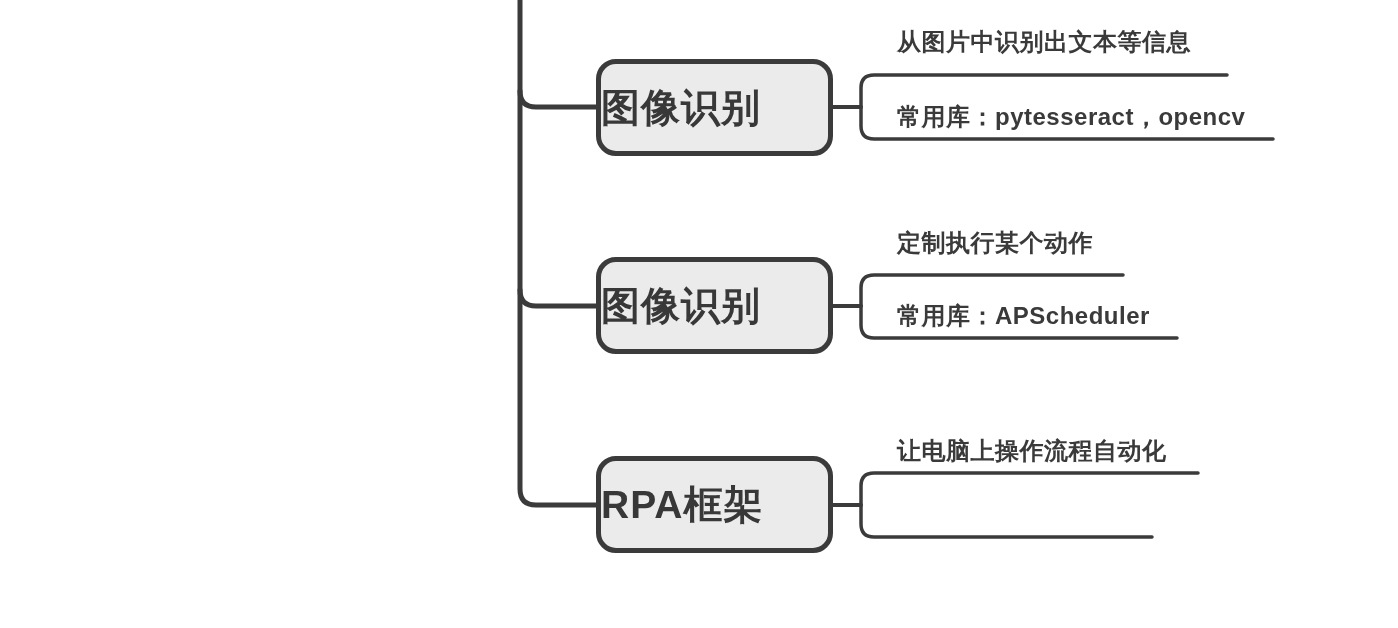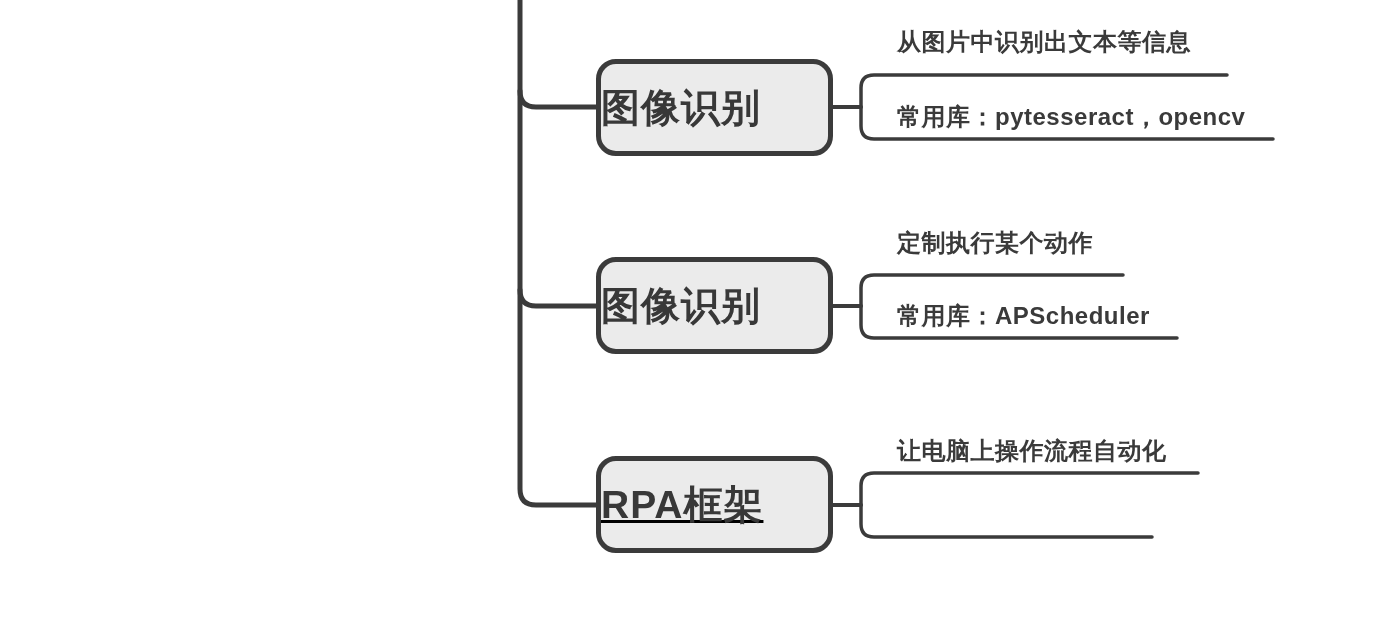--- a/index.html
+++ b/index.html
@@ -48,21 +48,21 @@
     height: 30px;
     line-height: 30px;
     font-size: 24px;
     font-weight: 600;
     letter-spacing: 0.5px;
     color: #3a3a3a;
     white-space: nowrap;
   }
   .t1 { top: 59px; }
   .t2 { top: 257px; }
-  .t3 { top: 456px; text-decoration: underline; }
+  .t3 { top: 456px; }
   .s1a { top: 27px; }
   .s1b { top: 102px; }
   .s2a { top: 228px; }
   .s2b { top: 301px; }
   .s3a { top: 436px; }
   .s3b { top: 500px; }
 </style>
 </head>
 <body>
 

